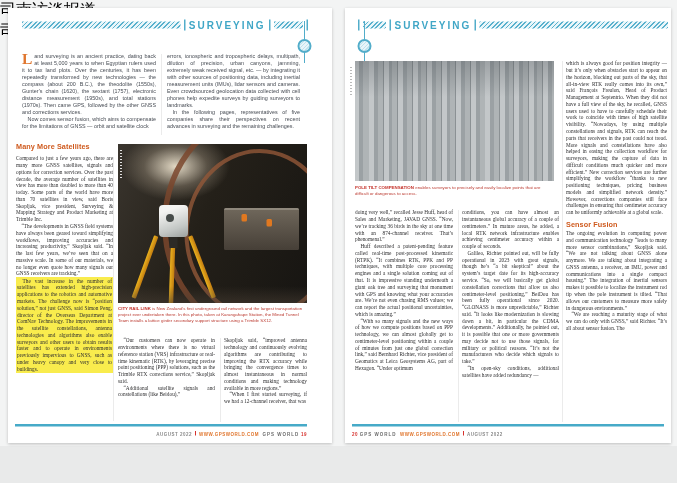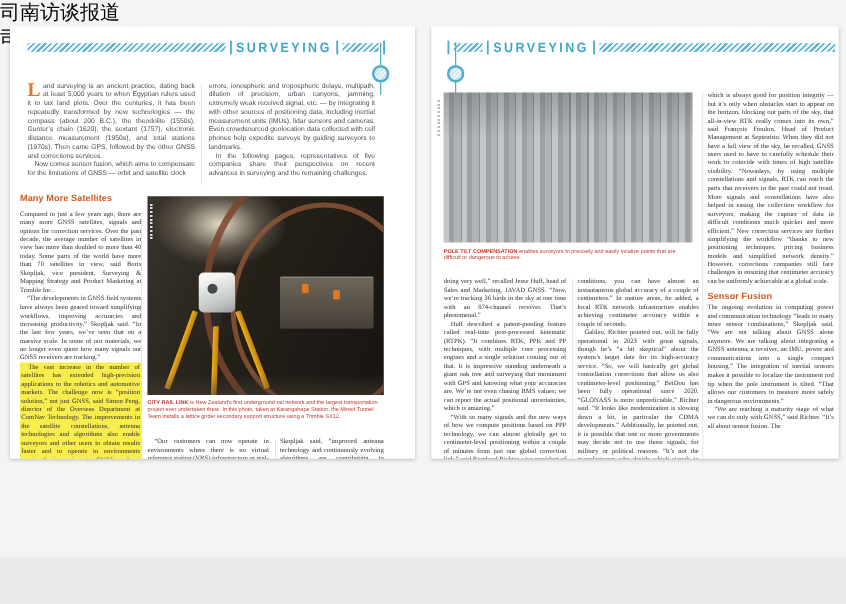--- a/index.html
+++ b/index.html
@@ -1,21 +1,21 @@
 <!DOCTYPE html>
 <html><head>
 <meta charset="utf-8">
 <style>
   * { box-sizing: border-box; margin: 0; padding: 0; }
   html,body { width:677px; height:483px; }
   body { position:relative; background:#f3f4f4; font-family:"Liberation Sans", sans-serif; overflow:hidden; }
 
   .bottom-strip { position:absolute; left:0; top:446px; width:677px; height:37px; background:#e9eaea; }
 
-  .page { position:absolute; top:21px; height:346px; background:#fff; box-shadow:0 1px 3px rgba(0,0,0,.22); overflow:hidden; }
+  .page { position:absolute; top:8px; height:435px; background:#fff; box-shadow:0 1px 3px rgba(0,0,0,.22); overflow:hidden; }
   .page.left  { left:8px;  width:324px; }
   .page.right { left:345px; width:326px; }
   .inner { position:absolute; left:0; top:0; width:648px; height:878px; transform:scale(.5); transform-origin:0 0; }
   .page.right .inner { width:652px; }
 
   
   .hband { position:absolute; display:flex; align-items:center; height:24px; }
   .hatch { height:14px; background:repeating-linear-gradient(135deg,#5ab1cd 0,#5ab1cd 2.5px,#e9f6fa 2.5px,#e9f6fa 6.5px); }
   .grow { flex:1 1 auto; }
   .htick { width:3px; height:22px; background:#52adca; margin:0 7px; flex:0 0 auto; }

